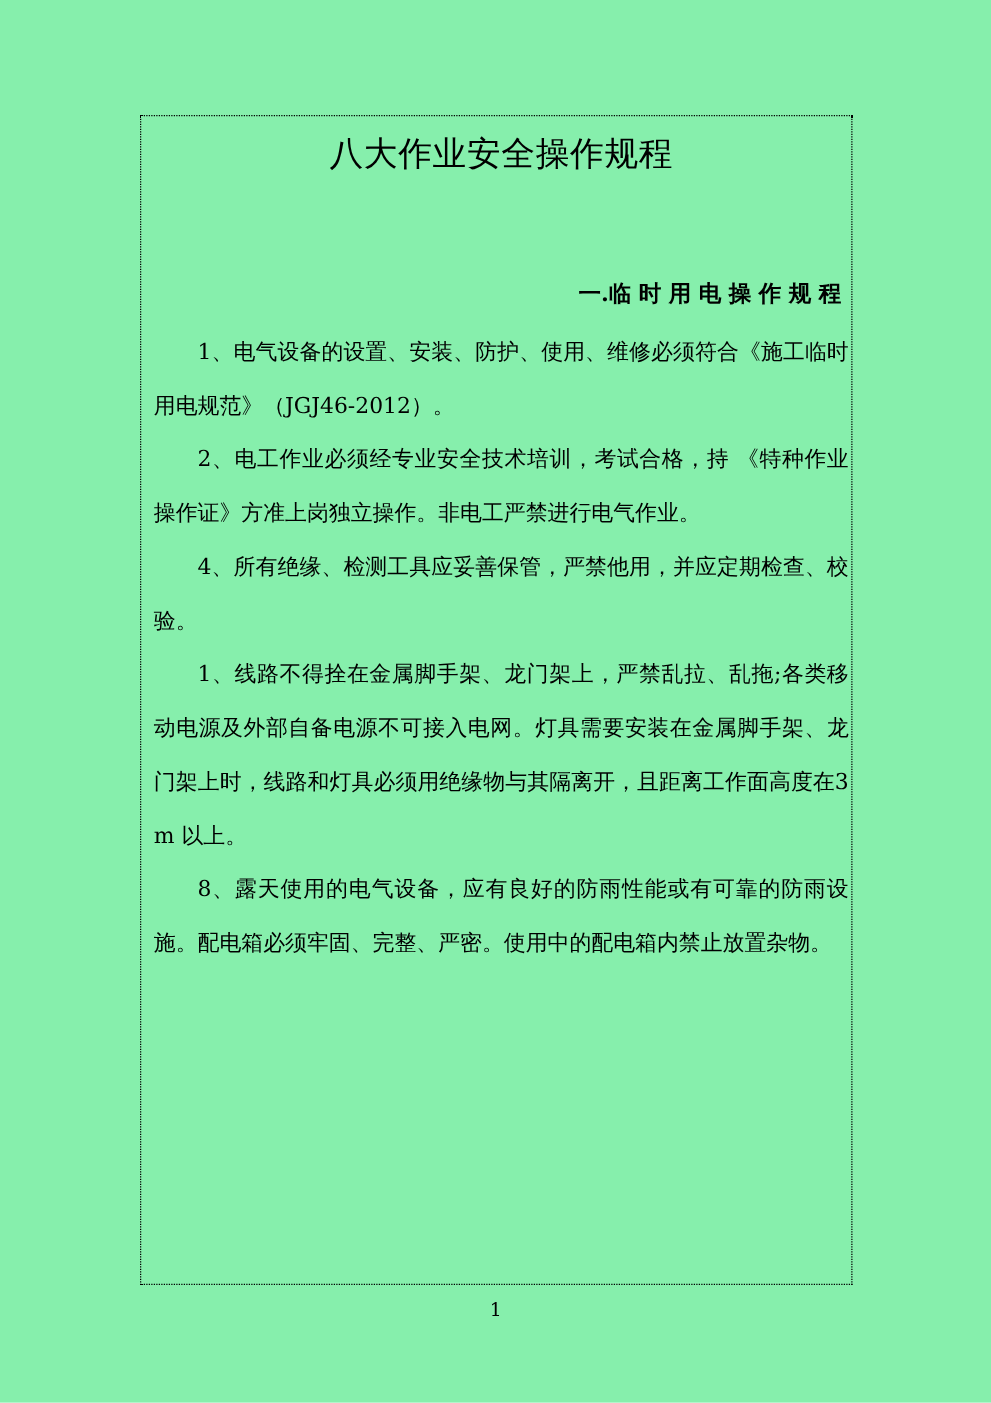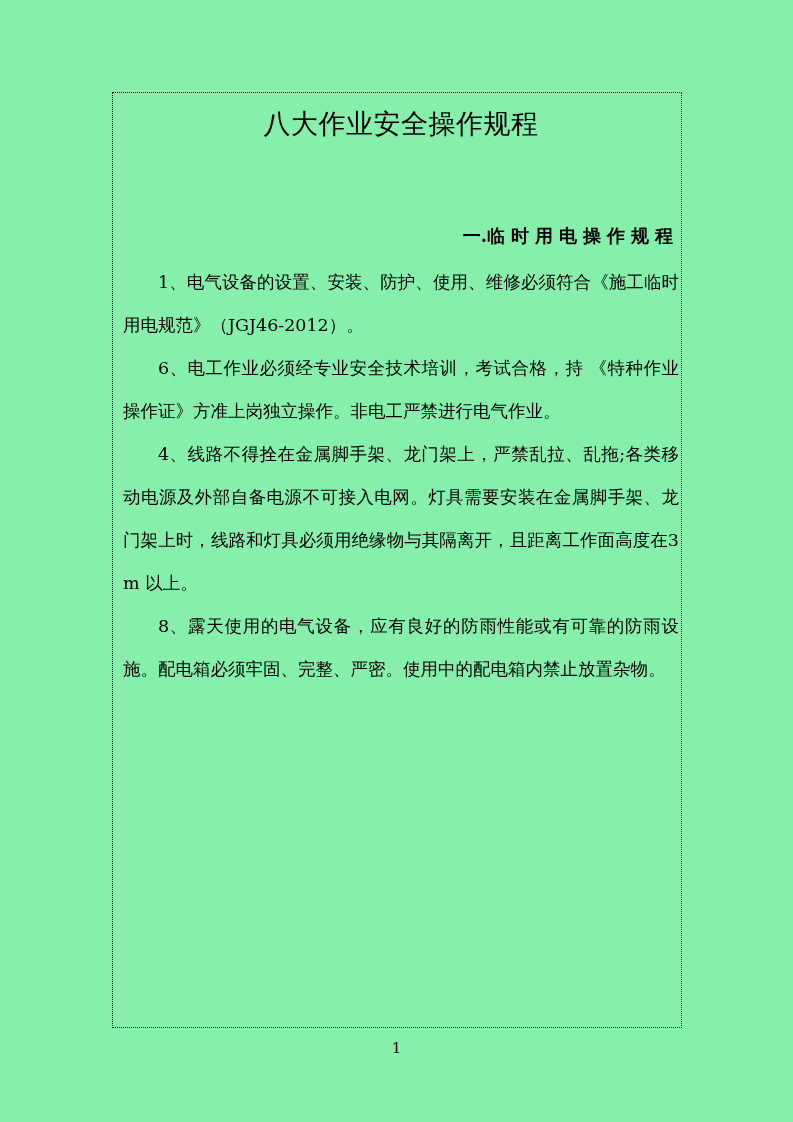--- a/index.html
+++ b/index.html
@@ -114,22 +114,23 @@
 
       <h1 class="doc-title">八大作业安全操作规程</h1>
 
       <div class="title-gap"></div>
 
       <div class="section-heading">
         <span class="sh-num">一.</span><span class="sh-text">临时用电操作规程</span>
       </div>
 
       <p class="doc-para">1、电气设备的设置、安装、防护、使用、维修必须符合《施工临时用电规范》（JGJ46-2012）。</p>
-      <p class="doc-para">6、电工作业必须经专业安全技术培训，考试合格，持 《特种作业操作证》方准上岗独立操作。非电工严禁进行电气作业。</p>
-      <p class="doc-para">4、线路不得拴在金属脚手架、龙门架上，严禁乱拉、乱拖;各类移动电源及外部自备电源不可接入电网。灯具需要安装在金属脚手架、龙门架上时，线路和灯具必须用绝缘物与其隔离开，且距离工作面高度在3m 以上。</p>
+      <p class="doc-para">2、电工作业必须经专业安全技术培训，考试合格，持 《特种作业操作证》方准上岗独立操作。非电工严禁进行电气作业。</p>
+      <p class="doc-para">4、所有绝缘、检测工具应妥善保管，严禁他用，并应定期检查、校验。</p>
+      <p class="doc-para">1、线路不得拴在金属脚手架、龙门架上，严禁乱拉、乱拖;各类移动电源及外部自备电源不可接入电网。灯具需要安装在金属脚手架、龙门架上时，线路和灯具必须用绝缘物与其隔离开，且距离工作面高度在3m 以上。</p>
       <p class="doc-para">8、露天使用的电气设备，应有良好的防雨性能或有可靠的防雨设施。配电箱必须牢固、完整、严密。使用中的配电箱内禁止放置杂物。</p>
 
     </div>
   </div>
 
   <div class="page-number">1</div>
 
 </div>
 
 </body></html>

